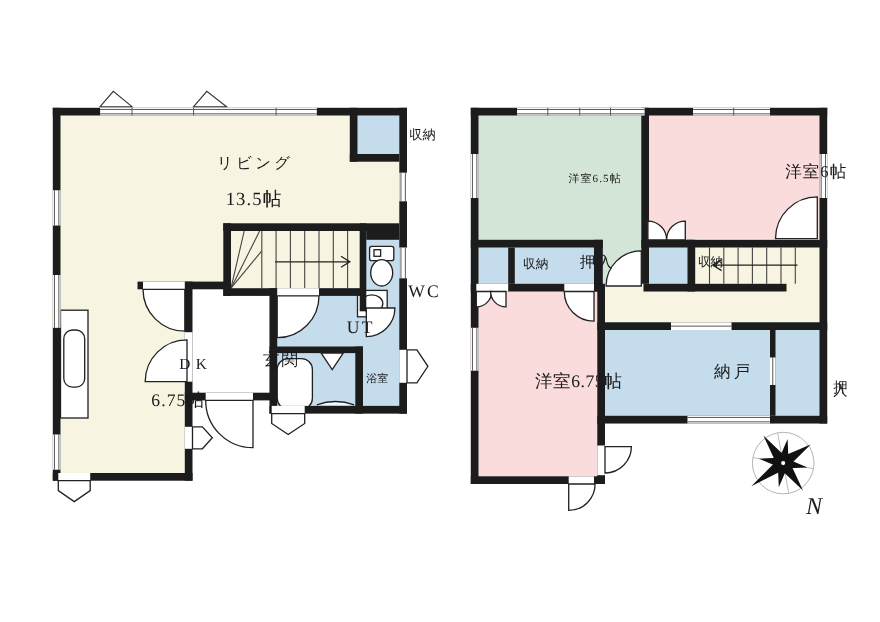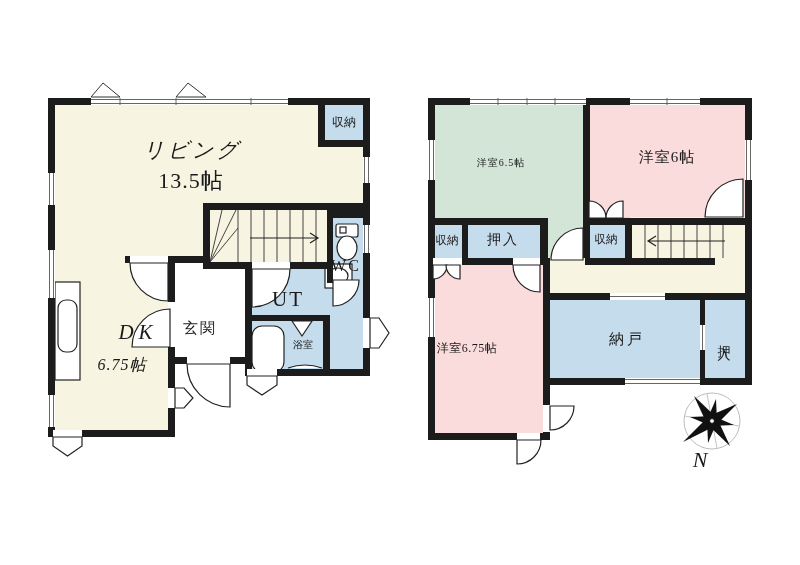--- a/index.html
+++ b/index.html
@@ -8,23 +8,23 @@
   #plan-svg{position:absolute;left:0;top:0;}
   .wall{fill:#1c1c1c;}
   .win{fill:#ffffff;}
   .winline{stroke:#555;stroke-width:0.9;fill:none;}
   .tri{fill:#ffffff;stroke:#333;stroke-width:1;}
   .door{fill:#ffffff;stroke:#222;stroke-width:1.2;}
   .fix{fill:#ffffff;stroke:#222;stroke-width:1.2;}
   .tread{stroke:#444;stroke-width:1;fill:none;}
   .arrow{stroke:#222;stroke-width:1.2;fill:none;}
   .lbl{position:absolute;transform:translate(-50%,-50%);color:#1a1a1a;white-space:nowrap;
-       line-height:1;}
-  .lbl.big{font-size:21px;letter-spacing:3px;font-style:italic;}
-  .lbl.num{font-size:22px;letter-spacing:1px;}
+       line-height:1;margin-left:40px;}
+  .lbl.big{font-size:14px;letter-spacing:3px;}
+  .lbl.num{font-size:17px;letter-spacing:1px;}
   .lbl.mid{font-size:15px;letter-spacing:2px;}
   .lbl.sm{font-size:12px;letter-spacing:0;}
   .lbl.xs{font-size:11.5px;letter-spacing:0;}
   .lbl.vert{writing-mode:vertical-rl;letter-spacing:2px;font-size:13px;}
   .lbl.north{font-size:22px;font-style:italic;font-family:"Liberation Serif",serif;}
 </style>
 </head>
 <body>
 
 <div id="canvas">
@@ -246,32 +246,32 @@
       <circle cx="712" cy="421" r="2.4" fill="#fff" stroke="#111" stroke-width="1"></circle>
     </g>
   </g>
 </svg>
 
 <div>
   <span class="lbl big" style="left:192px;top:150px;">リビング</span>
   <span class="lbl num" style="left:191px;top:181px;">13.5帖</span>
   <span class="lbl sm" style="left:344px;top:122px;">収納</span>
   <span class="lbl mid" style="left:346px;top:266px;font-size:16px;">WC</span>
-  <span class="lbl mid" style="left:288px;top:299px;font-size:21px;">UT</span>
+  <span class="lbl mid" style="left:288px;top:299px;font-size:16px;">UT</span>
   <span class="lbl" style="left:303px;top:345px;font-size:10px;">浴室</span>
-  <span class="lbl mid" style="left:200px;top:328px;">玄関</span>
+  <span class="lbl mid" style="left:216px;top:328px;">玄関</span>
   <span class="lbl big" style="left:138px;top:332px;letter-spacing:5px;">DK</span>
-  <span class="lbl num" style="left:122px;top:365px;font-size:16px;font-style:italic;">6.75帖</span>
+  <span class="lbl num" style="left:122px;top:365px;font-size:16px;">6.75帖</span>
 </div>
 
 <div>
   <span class="lbl" style="left:501px;top:163px;font-size:10px;letter-spacing:1px;">洋室6.5帖</span>
-  <span class="lbl" style="left:667px;top:157px;font-size:15px;letter-spacing:1px;">洋室6帖</span>
+  <span class="lbl" style="left:702px;top:157px;font-size:15px;letter-spacing:1px;">洋室6帖</span>
   <span class="lbl xs" style="left:447px;top:241px;">収納</span>
   <span class="lbl" style="left:503px;top:240px;font-size:14px;letter-spacing:2px;">押入</span>
   <span class="lbl xs" style="left:606px;top:240px;">収納</span>
-  <span class="lbl" style="left:467px;top:348px;font-size:12px;letter-spacing:0.5px;">洋室6.75帖</span>
+  <span class="lbl" style="left:486px;top:348px;font-size:16px;letter-spacing:0.5px;">洋室6.75帖</span>
   <span class="lbl" style="left:627px;top:339px;font-size:15px;letter-spacing:3px;">納戸</span>
   <span class="lbl vert" style="left:724px;top:337px;">押入</span>
   <span class="lbl north" style="left:700px;top:460px;">N</span>
 </div>
 
 </div>
 
 </body></html>

